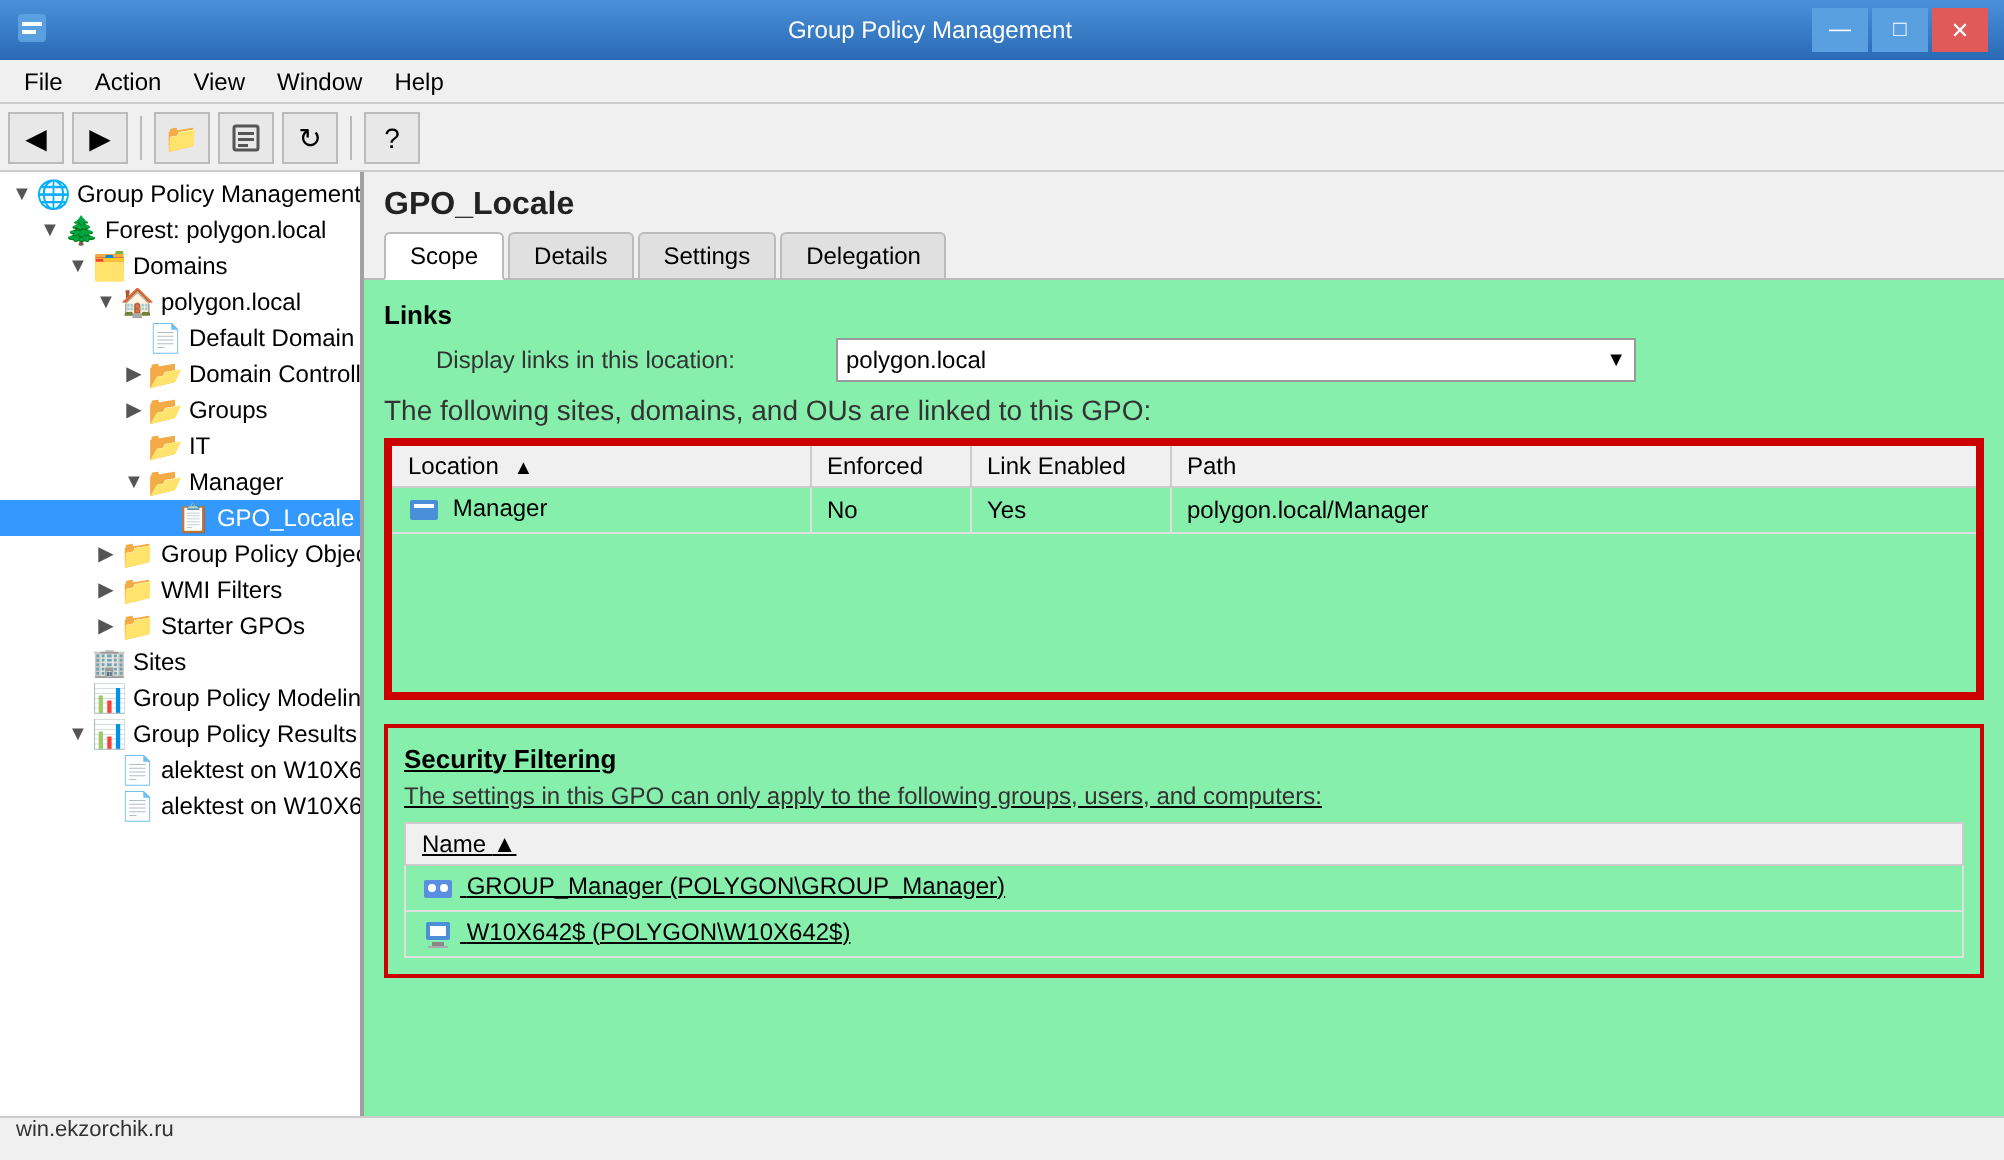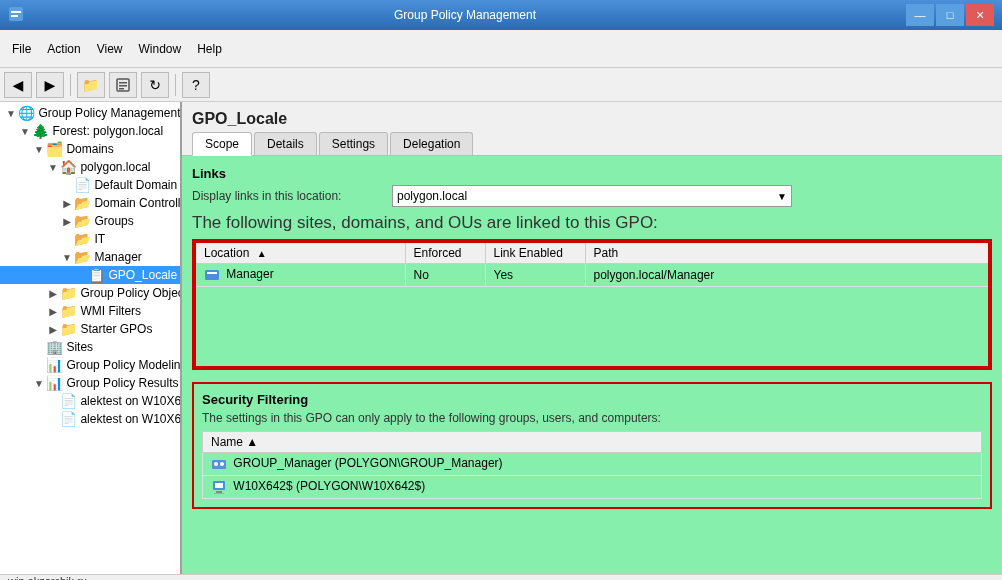--- a/index.html
+++ b/index.html
@@ -18,21 +18,21 @@
     .title-bar-title { flex: 1; text-align: center; font-size: 12px; }
     .title-bar-controls { display: flex; gap: 2px; }
     .title-bar-btn {
       width: 28px; height: 22px; background: #5a9fe0; border: none;
       color: white; cursor: pointer; font-size: 11px; display: flex; align-items: center; justify-content: center;
     }
     .title-bar-btn.close { background: #e05a5a; }
 
     
     .menu-bar {
-      height: 38px;
+      height: 22px;
       background: #f0f0f0;
       display: flex;
       align-items: center;
       padding: 0 4px;
       border-bottom: 1px solid #ccc;
     }
     .menu-item {
       padding: 2px 8px;
       cursor: pointer;
       font-size: 12px;
@@ -140,37 +140,37 @@
     
     .content-area {
       flex: 1;
       background: #86efac;
       overflow-y: auto;
       padding: 10px;
     }
 
     .section-title { font-weight: bold; font-size: 13px; margin-bottom: 4px; }
     .field-row { display: flex; align-items: center; margin-bottom: 6px; }
-    .field-label { min-width: 200px; font-size: 12px; color: #333; }
+    .field-label { min-width: 200px; font-size: 12px; color: #333; margin-left: 26px; }
 
     .dropdown-select {
       width: 580px;
       height: 22px;
       border: 1px solid #999;
       background: white;
       font-size: 12px;
       padding: 1px 4px;
       display: flex;
       align-items: center;
       justify-content: space-between;
       cursor: pointer;
     }
     .dropdown-arrow { font-size: 10px; }
 
-    .info-text { font-size: 17px; color: #333; margin-bottom: 6px; }
+    .info-text { font-size: 14px; color: #333; margin-bottom: 6px; }
 
     
     .links-table {
       width: 100%;
       border-collapse: collapse;
       border: 2px solid #c00;
       font-size: 12px;
     }
     .links-table th {
       background: #f0f0f0;
@@ -184,20 +184,21 @@
       border: 1px solid #e0e0e0;
       padding: 3px 8px;
     }
     .links-table .sort-arrow { font-size: 10px; margin-left: 4px; }
 
     
     .security-section {
       margin-top: 12px;
       border: 2px solid #c00;
       padding: 8px;
+      text-decoration: underline;
     }
     .security-title { font-weight: bold; font-size: 13px; margin-bottom: 4px; }
     .security-info { font-size: 12px; color: #333; margin-bottom: 6px; }
 
     .security-table {
       width: 100%;
       border-collapse: collapse;
       font-size: 12px;
       padding-left: 10px;
     }

